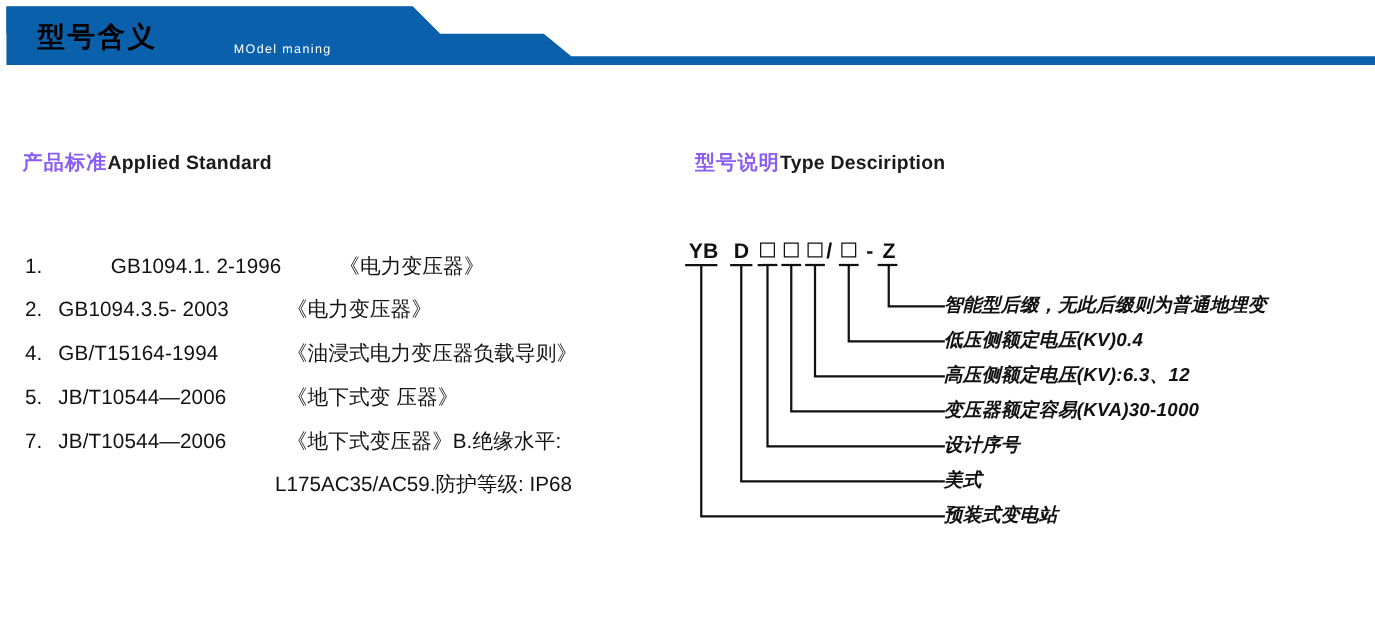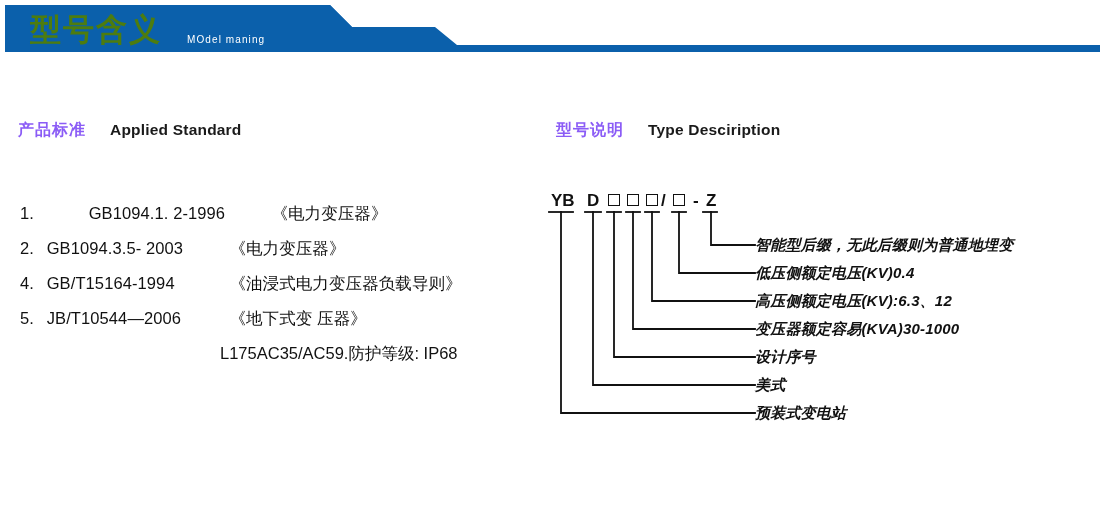--- a/index.html
+++ b/index.html
@@ -18,23 +18,23 @@
     width:1095px; height:52px;
   }
   #header-shape{
     position:absolute;
     left:0; top:0;
     width:1095px; height:52px;
   }
   #header-title{
     position:absolute;
     left:25px; top:7px;
-    font-size:31px;
-    font-weight:700;
-    color:#4d7c0f;
+    font-size:22px;
+    font-weight:700;
+    color:#000000;
     letter-spacing:2px;
     line-height:36px;
     white-space:nowrap;
   }
   #header-subtitle{
     position:absolute;
     left:182px; top:27px;
     font-size:10px;
     font-weight:400;
     color:#ffffff;
@@ -49,21 +49,21 @@
     font-size:16px;
     font-weight:700;
     color:#8b5cf6;
     letter-spacing:1px;
   }
   .sh-en{
     font-size:15.5px;
     font-weight:600;
     color:#1a1a1a;
     letter-spacing:0.2px;
-    margin-left:24px;
+    margin-left:0;
   }
   #heading-standards{ left:18px; top:120px; }
   #heading-typecode{ left:556px; top:120px; }
 
   
   #standards-list{
     position:absolute;
     left:20px; top:196px;
     width:530px;
   }
@@ -167,20 +167,25 @@
   </div>
   <div class="std-row">
     <span class="std-code" style="width: 22px;">4.</span>
     <span class="std-code" style="width: 178px;">GB/T15164-1994</span>
     <span class="std-name">《油浸式电力变压器负载导则》</span>
   </div>
   <div class="std-row">
     <span class="std-code" style="width: 22px;">5.</span>
     <span class="std-code" style="width: 178px;">JB/T10544—2006</span>
     <span class="std-name">《地下式变 压器》</span>
+  </div>
+  <div class="std-row">
+    <span class="std-code" style="width: 22px;">7.</span>
+    <span class="std-code" style="width: 178px;">JB/T10544—2006</span>
+    <span class="std-name">《地下式变压器》B.绝缘水平:</span>
   </div>
   <div class="std-cont">L175AC35/AC59.防护等级: IP68</div>
 </div>
 
 <div class="section-heading" id="heading-typecode">
   <span class="sh-cn">型号说明</span><span class="sh-en">Type Desciription</span>
 </div>
 
 <div id="typecode-diagram">
 

